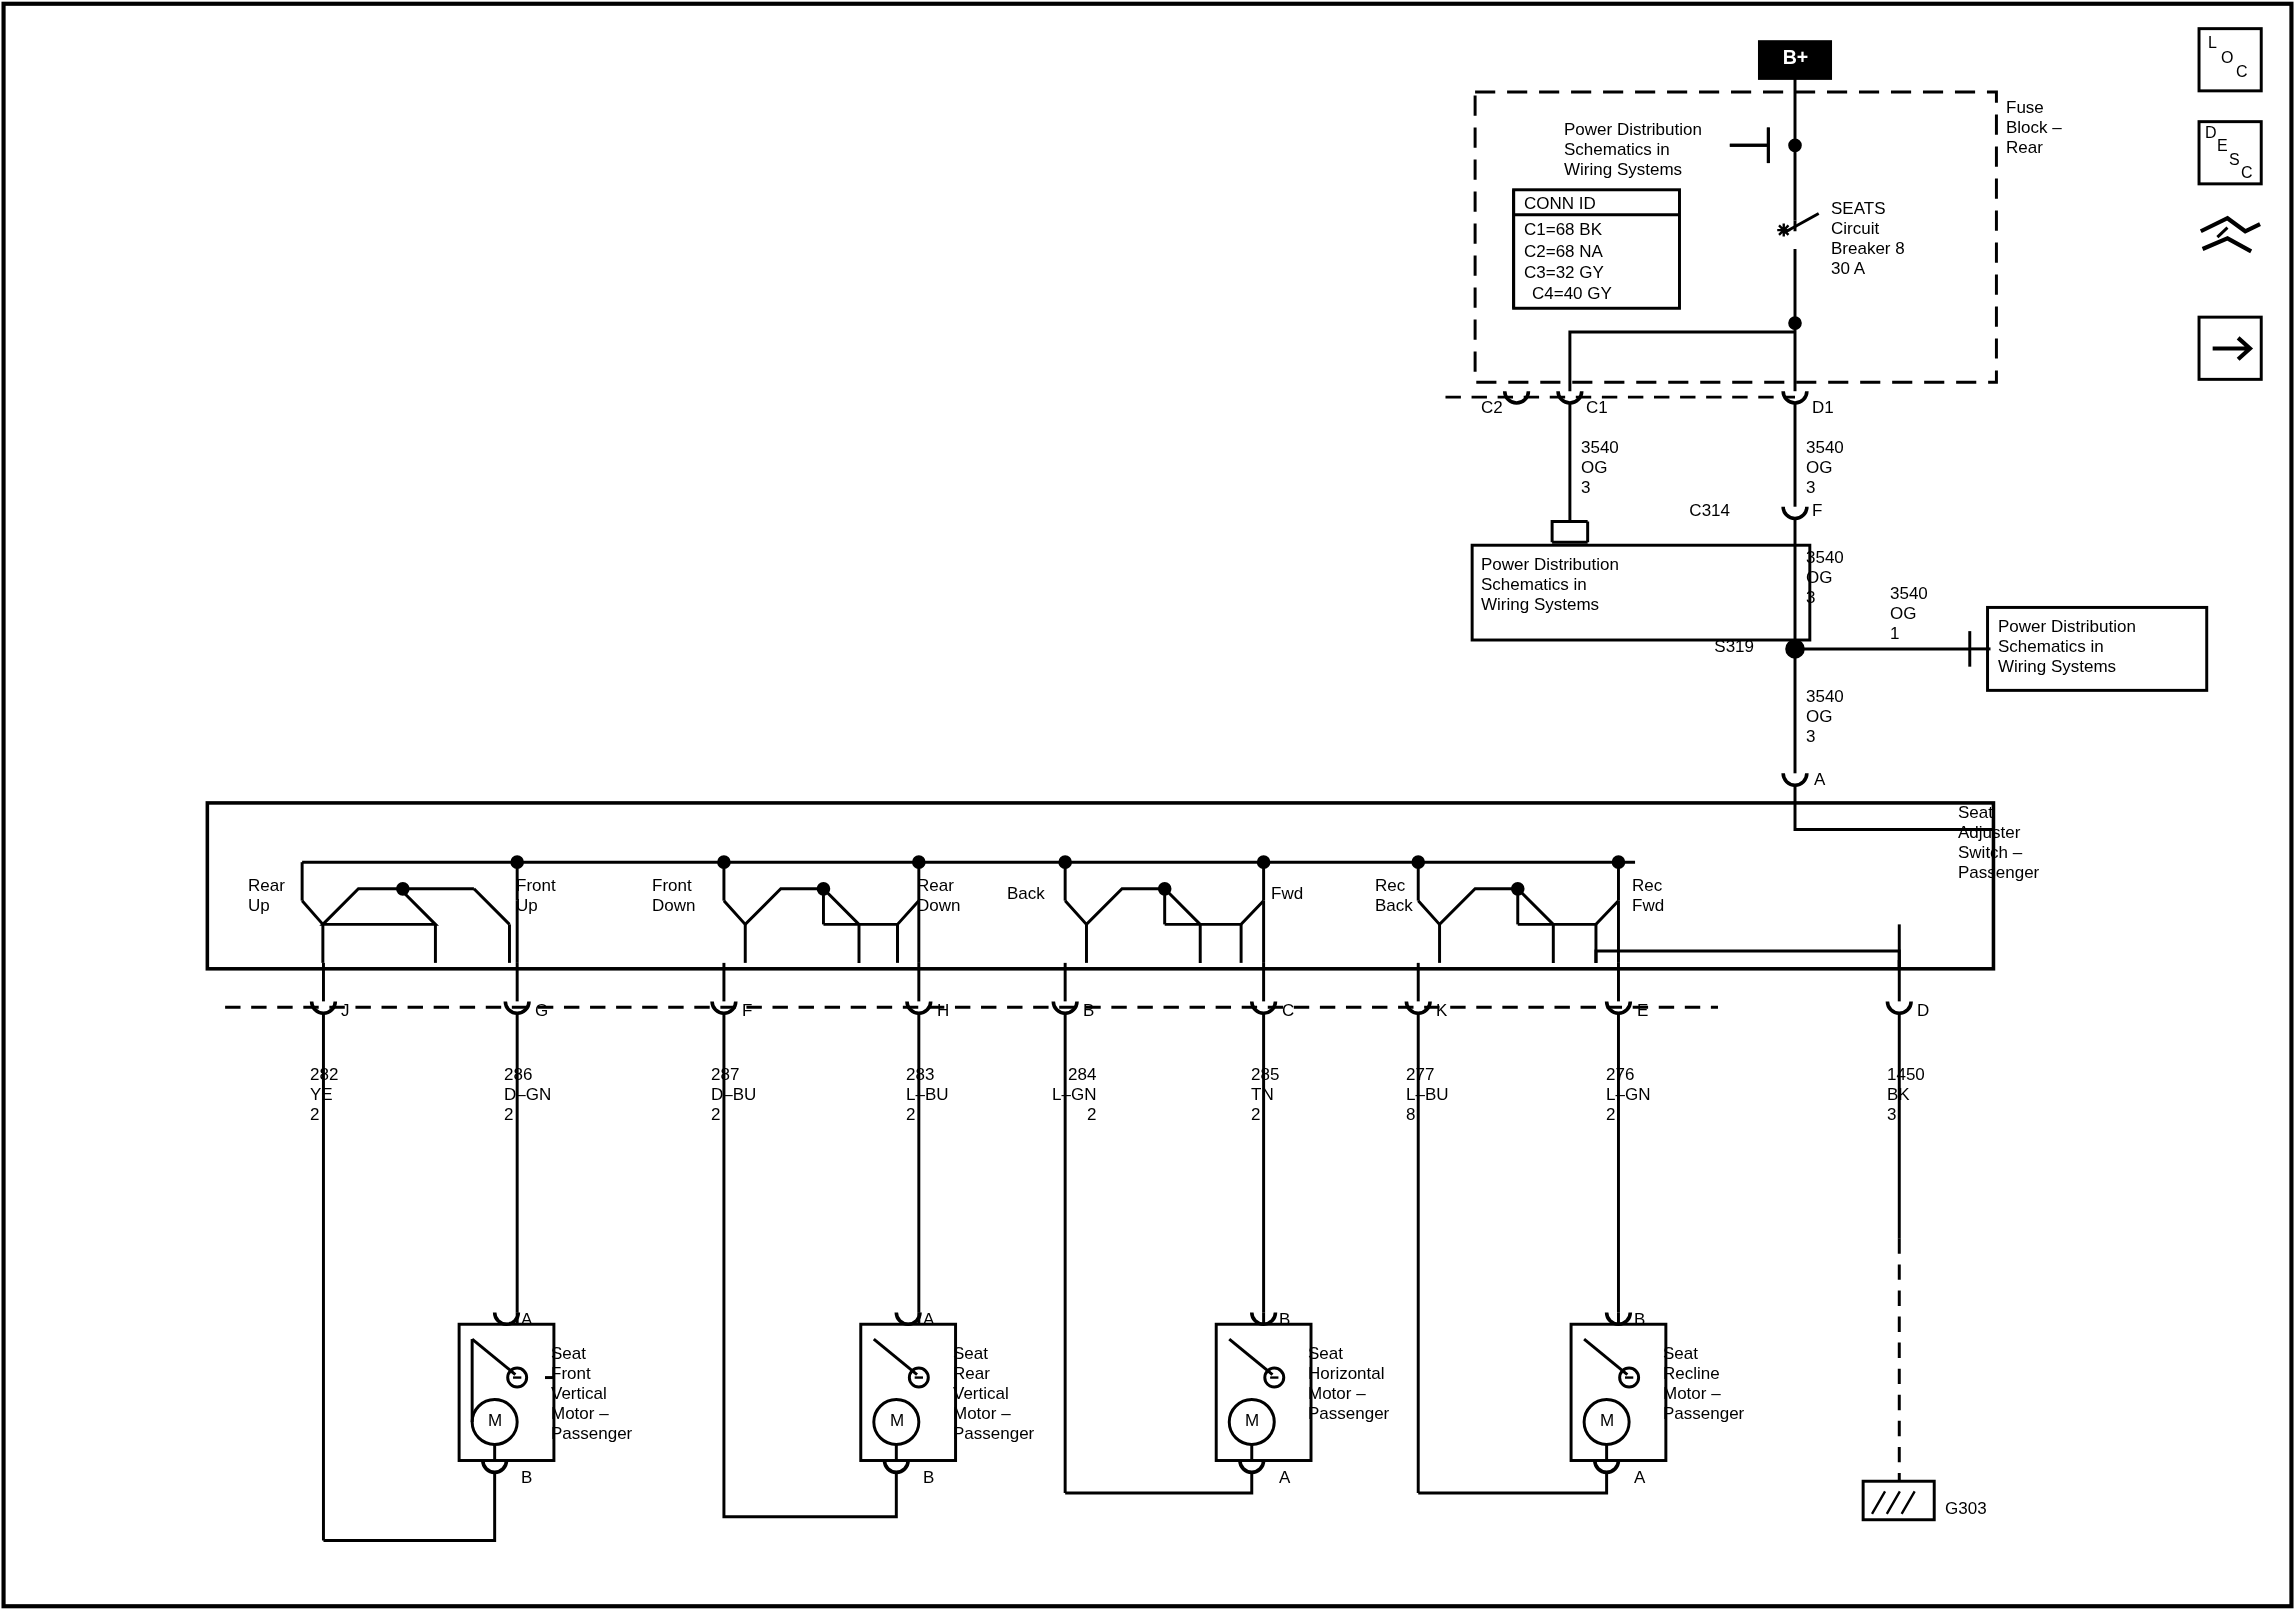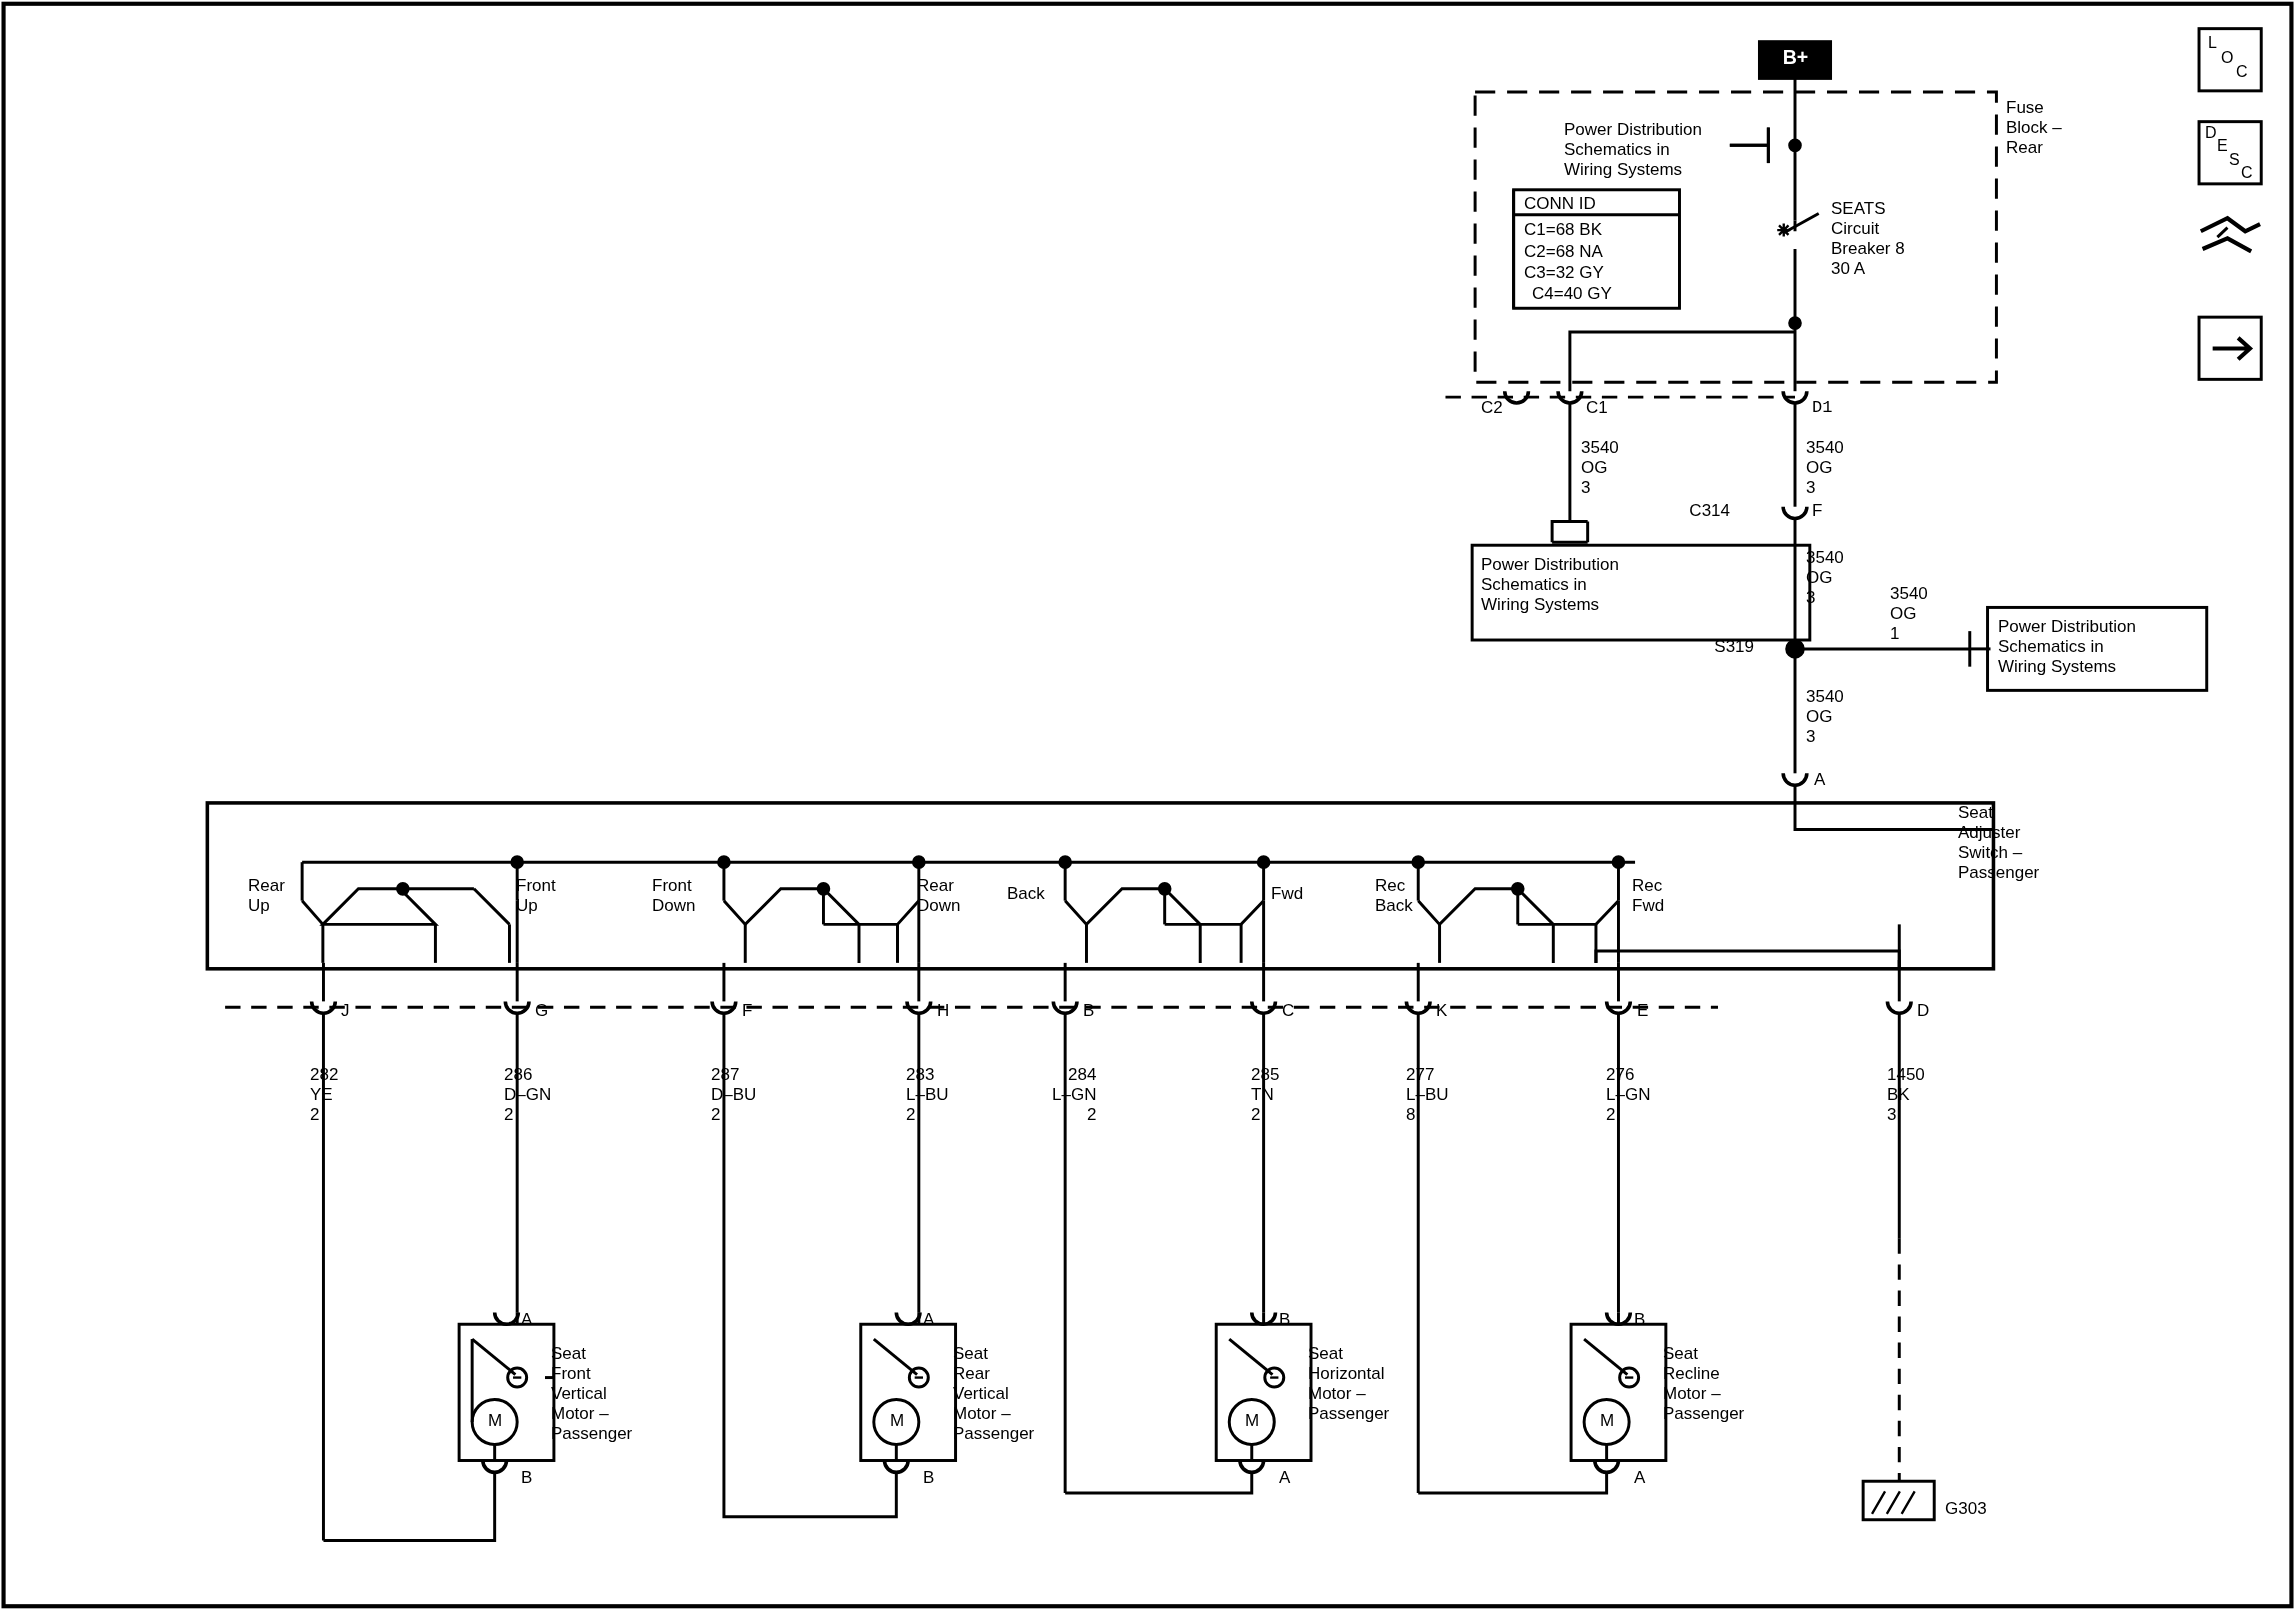--- a/index.html
+++ b/index.html
@@ -273,21 +273,21 @@
   <div class="lbl" style="left:1524px; top:263px;">C3=32 GY</div>
   <div class="lbl" style="left:1524px; top:284px;margin-left:8px;">C4=40 GY</div>
 
   <div class="lbl" style="left:1831px; top:199px;">SEATS
 Circuit
 Breaker 8
 30 A</div>
 
   <div class="lbl" style="left:1481px; top:398px;">C2</div>
   <div class="lbl" style="left:1586px; top:398px;">C1</div>
-  <div class="lbl" style="left:1812px; top:398px;font-family:Liberation Mono, monospace;">D1</div>
+  <div class="lbl" style="left:1812px; top:398px;">D1</div>
 
   <div class="lbl" style="left:1581px; top:438px;">3540
 OG
 3</div>
   <div class="lbl" style="left:1806px; top:438px;">3540
 OG
 3</div>
 
   <div class="lbl right" style="left:1635px; top:501px; width:95px;">C314</div>
   <div class="lbl" style="left:1812px; top:501px;">F</div>

